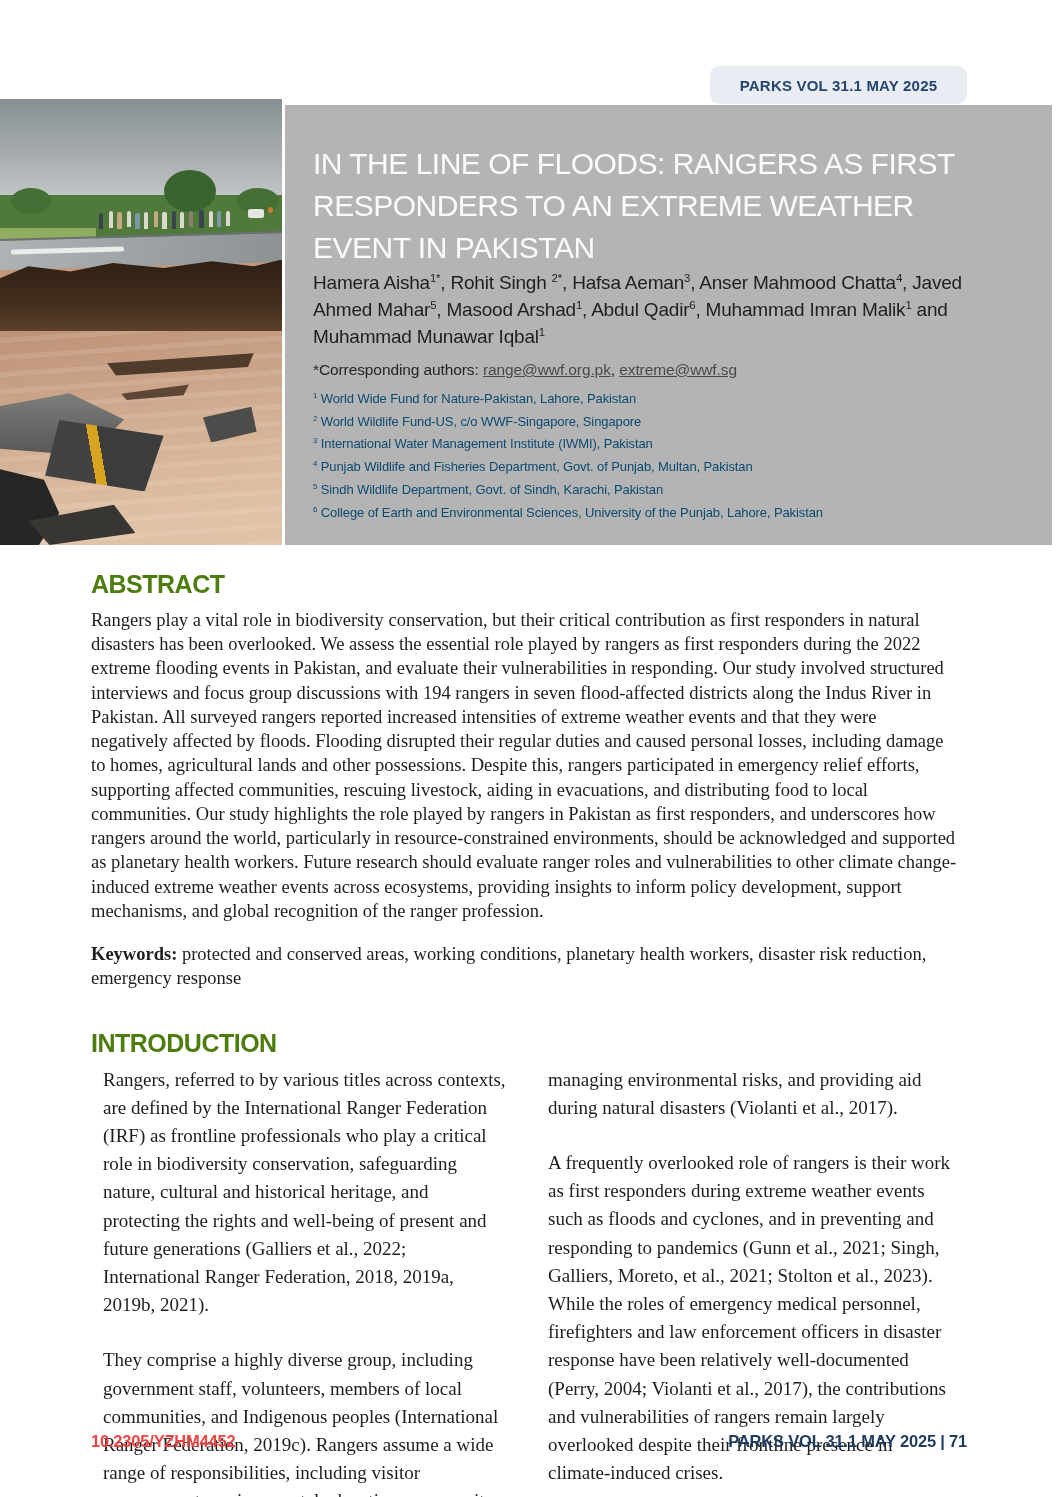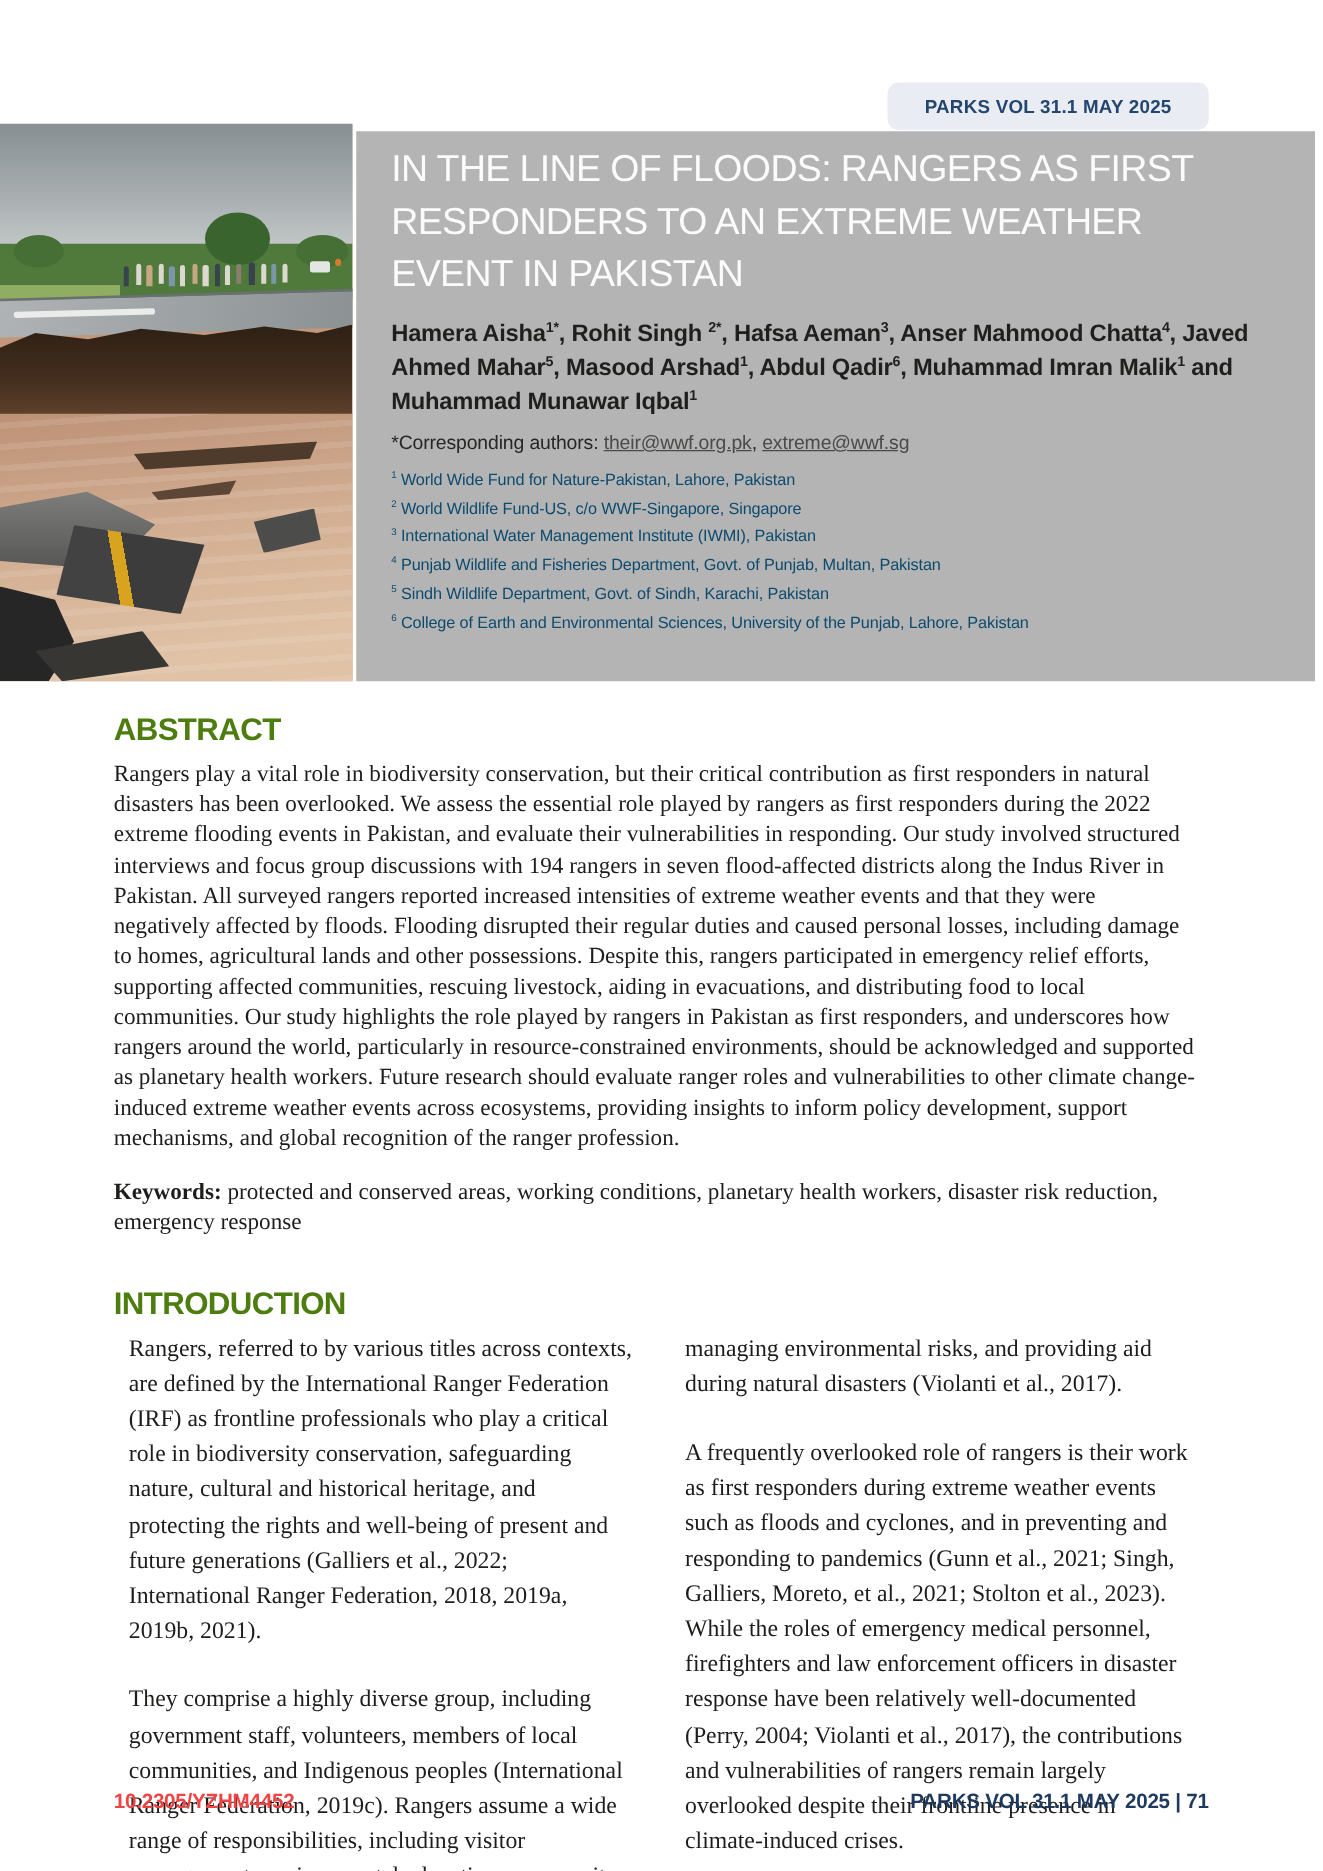--- a/index.html
+++ b/index.html
@@ -5,24 +5,24 @@
   html,body{margin:0;padding:0;background:#ffffff;}
   .page{position:relative;width:1058px;height:1497px;background:#ffffff;overflow:hidden;
         font-family:"Liberation Sans",sans-serif;}
   sup{font-size:60%;line-height:0;vertical-align:super;}
 
   
   .vol-badge{position:absolute;left:710px;top:66px;width:257px;height:38px;
     background:var(--badge-bg,#e9edf3);border-radius:9px;display:flex;align-items:center;justify-content:center;
     color:var(--navy,#24456e);font-weight:bold;font-size:15px;letter-spacing:.2px;}
   .gray-block{position:absolute;left:285px;top:105px;width:767px;height:440px;
-    background:var(--header-gray,#b4b4b4);box-sizing:border-box;padding:10px 36px 0 28px;}
+    background:var(--header-gray,#b4b4b4);box-sizing:border-box;padding:38px 36px 0 28px;}
   .paper-title{color:var(--title-white,#fbfbfb);font-size:30px;line-height:42px;font-weight:400;
     letter-spacing:-.5px;width:700px;}
-  .authors{margin-top:13px;color:#1f1f1d;font-size:19px;line-height:27px;font-weight:700;
+  .authors{color:#1f1f1d;font-size:19px;line-height:27px;font-weight:400;
     letter-spacing:-.2px;width:705px;}
   .corresponding{margin-top:11px;font-size:15.5px;color:#262624;letter-spacing:-.1px;}
   .corresponding a{color:var(--link-gray,#4a4a48);text-decoration:underline;}
   .affiliations{margin-top:9px;font-size:13px;line-height:22.7px;color:#0c4a6e;letter-spacing:-.1px;}
 
   
   .photo{position:absolute;left:0;top:99px;width:282px;height:446px;overflow:hidden;background:#c2977b;}
   .ph{position:absolute;}
   .sky{left:0;top:0;width:100%;height:23%;background:linear-gradient(#878f93,#a7adaf 55%,#c5c9ca);}
   .tree-band{left:0;top:21.5%;width:100%;height:10%;background:#4f7a3c;}
@@ -108,21 +108,21 @@
     <div class="slab" style="left:16%;top:72%;width:42%;height:16%;background:linear-gradient(80deg,#424242 40%,#d8a41f 40% 48%,#3c3c3c 48%);clip-path:polygon(12% 0,100% 22%,84% 100%,0 78%);"></div>
     <div class="slab" style="left:72%;top:69%;width:19%;height:8%;background:#4c4c4a;clip-path:polygon(0 30%,90% 0,100% 70%,15% 100%);"></div>
     <div class="slab" style="left:0;top:83%;width:30%;height:17%;background:#262626;clip-path:polygon(0 0,52% 14%,70% 58%,46% 100%,0 100%);"></div>
     <div class="slab" style="left:10%;top:91%;width:38%;height:9%;background:#383632;clip-path:polygon(0 40%,80% 0,100% 70%,20% 100%);"></div>
   </div>
 
   <div class="gray-block">
     <div class="paper-title">IN THE LINE OF FLOODS: RANGERS AS FIRST RESPONDERS TO AN EXTREME WEATHER EVENT IN PAKISTAN</div>
     <div class="authors"><span>Hamera Aisha</span><sup>1*</sup>, <span>Rohit Singh </span><sup>2*</sup>, <span>Hafsa Aeman</span><sup>3</sup>, <span>Anser Mahmood Chatta</span><sup>4</sup>, <span>Javed Ahmed Mahar</span><sup>5</sup>, <span>Masood Arshad</span><sup>1</sup>, <span>Abdul Qadir</span><sup>6</sup>, <span>Muhammad Imran Malik</span><sup>1</sup> and <span>Muhammad Munawar Iqbal</span><sup>1</sup></div>
     <div class="corresponding">
-      <span>*Corresponding authors: </span><a href="#">their@wwf.org.pk</a><span>, </span><a href="#">extreme@wwf.sg</a>
+      <span>*Corresponding authors: </span><a href="#">range@wwf.org.pk</a><span>, </span><a href="#">extreme@wwf.sg</a>
     </div>
     <div class="affiliations">
         <div><sup>1</sup> World Wide Fund for Nature-Pakistan, Lahore, Pakistan</div>
         <div><sup>2</sup> World Wildlife Fund-US, c/o WWF-Singapore, Singapore</div>
         <div><sup>3</sup> International Water Management Institute (IWMI), Pakistan</div>
         <div><sup>4</sup> Punjab Wildlife and Fisheries Department, Govt. of Punjab, Multan, Pakistan</div>
         <div><sup>5</sup> Sindh Wildlife Department, Govt. of Sindh, Karachi, Pakistan</div>
         <div><sup>6</sup> College of Earth and Environmental Sciences, University of the Punjab, Lahore, Pakistan</div>
       </div>
   </div>

